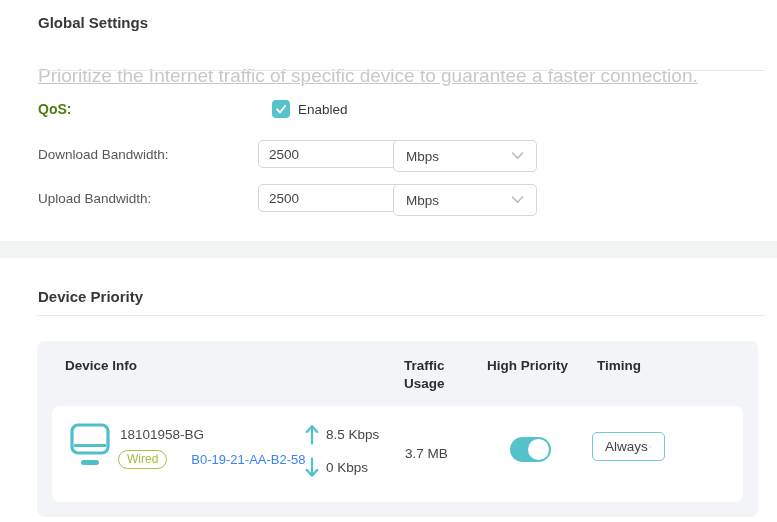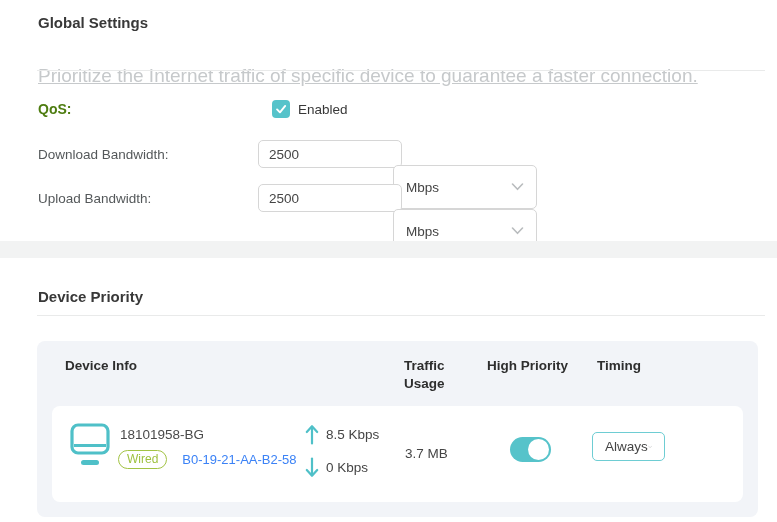--- a/index.html
+++ b/index.html
@@ -24,42 +24,42 @@
   .text-input {
     position:absolute; left:258px; width:144px; height:28px;
     border:1px solid #d6d6d6; border-radius:5px; padding:0 10px;
     font-family:"Liberation Sans", sans-serif; font-size:13.5px; color:#454545; outline:none; background:#fff;
   }
   .select {
     position:absolute; display:flex; align-items:center; justify-content:space-between;
     border:1px solid #d6d6d6; border-radius:5px; background:#fff; cursor:pointer;
     padding:0 12px; font-size:13.5px; color:#454545;
   }
-  .select.unit { left:393px; width:144px; height:44px;margin-top:25px; }
+  .select.unit { left:393px; width:144px; height:32px; }
 
   .gray-band { position:absolute; left:0; top:241px; width:777px; height:17px; background:#f2f3f3; }
 
   .table-container {
     position:absolute; left:37px; top:341px; width:721px; height:176px;
     background:#f2f4f8; border-radius:8px;
   }
   .th { position:absolute; top:16px; font-size:13.5px; font-weight:bold; color:#2e2e2e; line-height:1.35; }
   .th.c1 { left:28px; }
   .th.c2 { left:263px; width:70px; }
   .th.c3 { left:367px; width:55px; }
   .th.c4 { left:450px; width:110px; }
   .th.c5 { left:560px; }
 
   .row-card {
     position:absolute; left:15px; top:65px; width:691px; height:96px;
     background:#fff; border-radius:8px;
   }
   .monitor-icon { position:absolute; left:18px; top:16px; }
   .device-name { position:absolute; left:68px; top:21px; font-size:13.5px; color:#4a4a4a; }
-  .device-sub { position:absolute; left:66px; top:44px; display:flex; align-items:center; gap:15px; }
+  .device-sub { position:absolute; left:66px; top:44px; display:flex; align-items:center; gap:24px; }
   .badge {
     border:1px solid #a2c344; color:#9ec13f; font-size:12px;
     border-radius:10px; padding:1px 8px 2px 8px; background:#fff;
   }
   .mac { font-size:13px; color:#3b82f6; }
 
   .rate-line { position:absolute; left:253px; display:flex; align-items:center; gap:7px; font-size:13.5px; color:#454545; }
   .rate-line.up { top:18px; }
   .rate-line.down { top:51px; }
 

